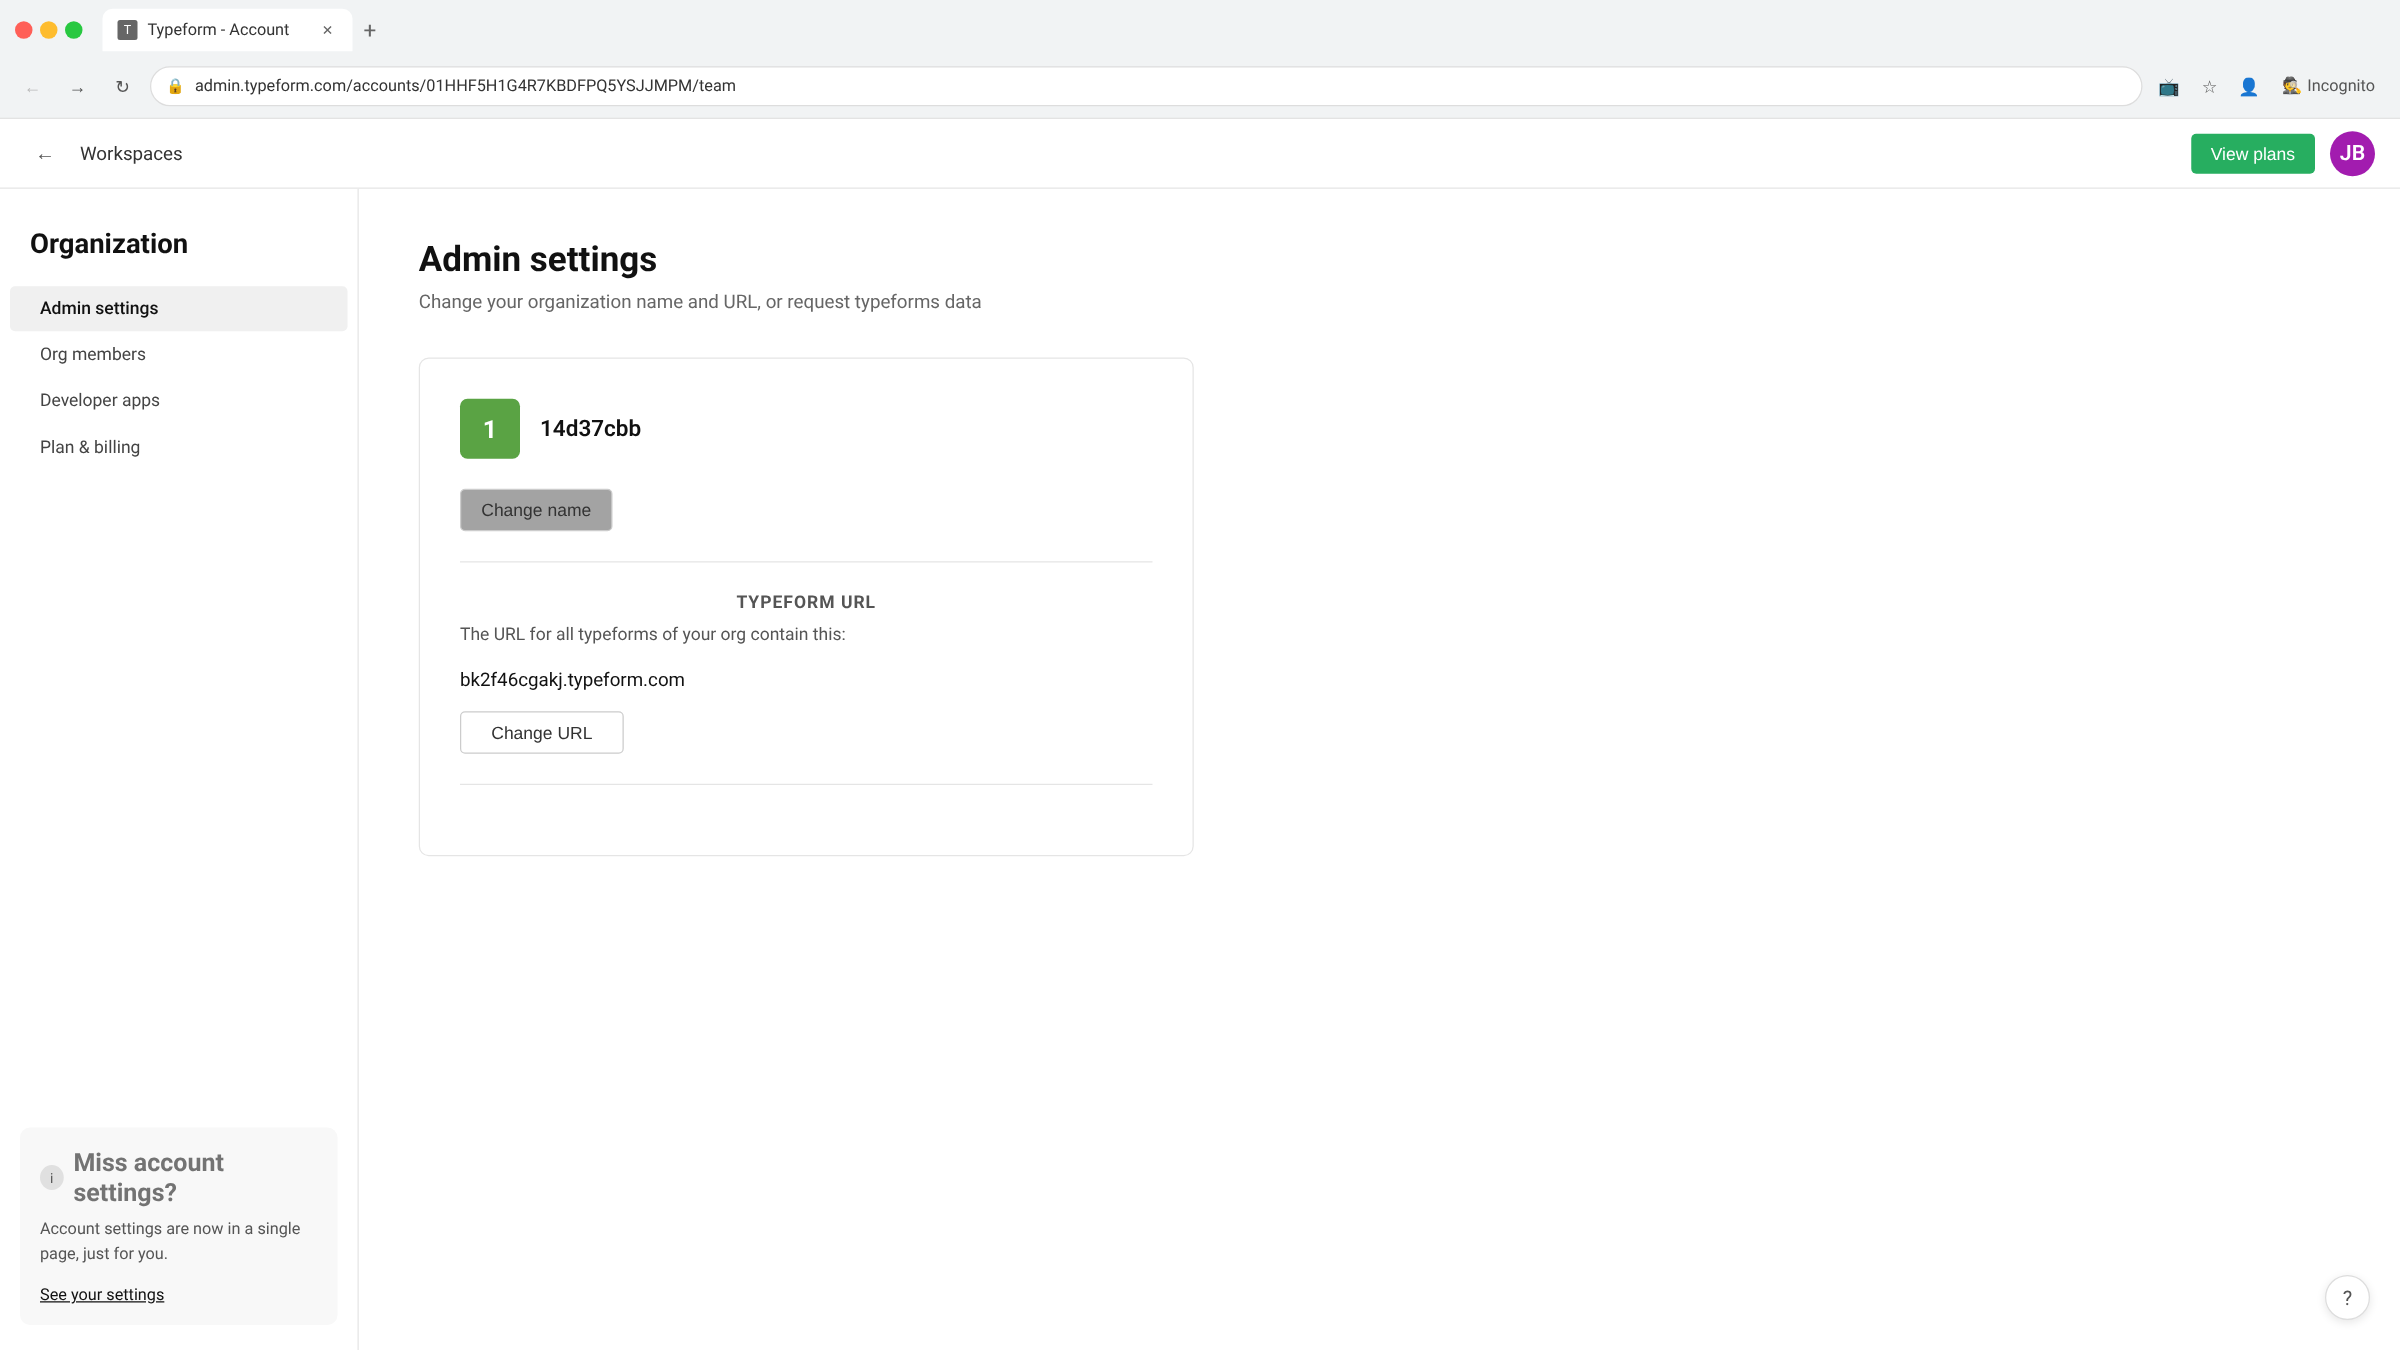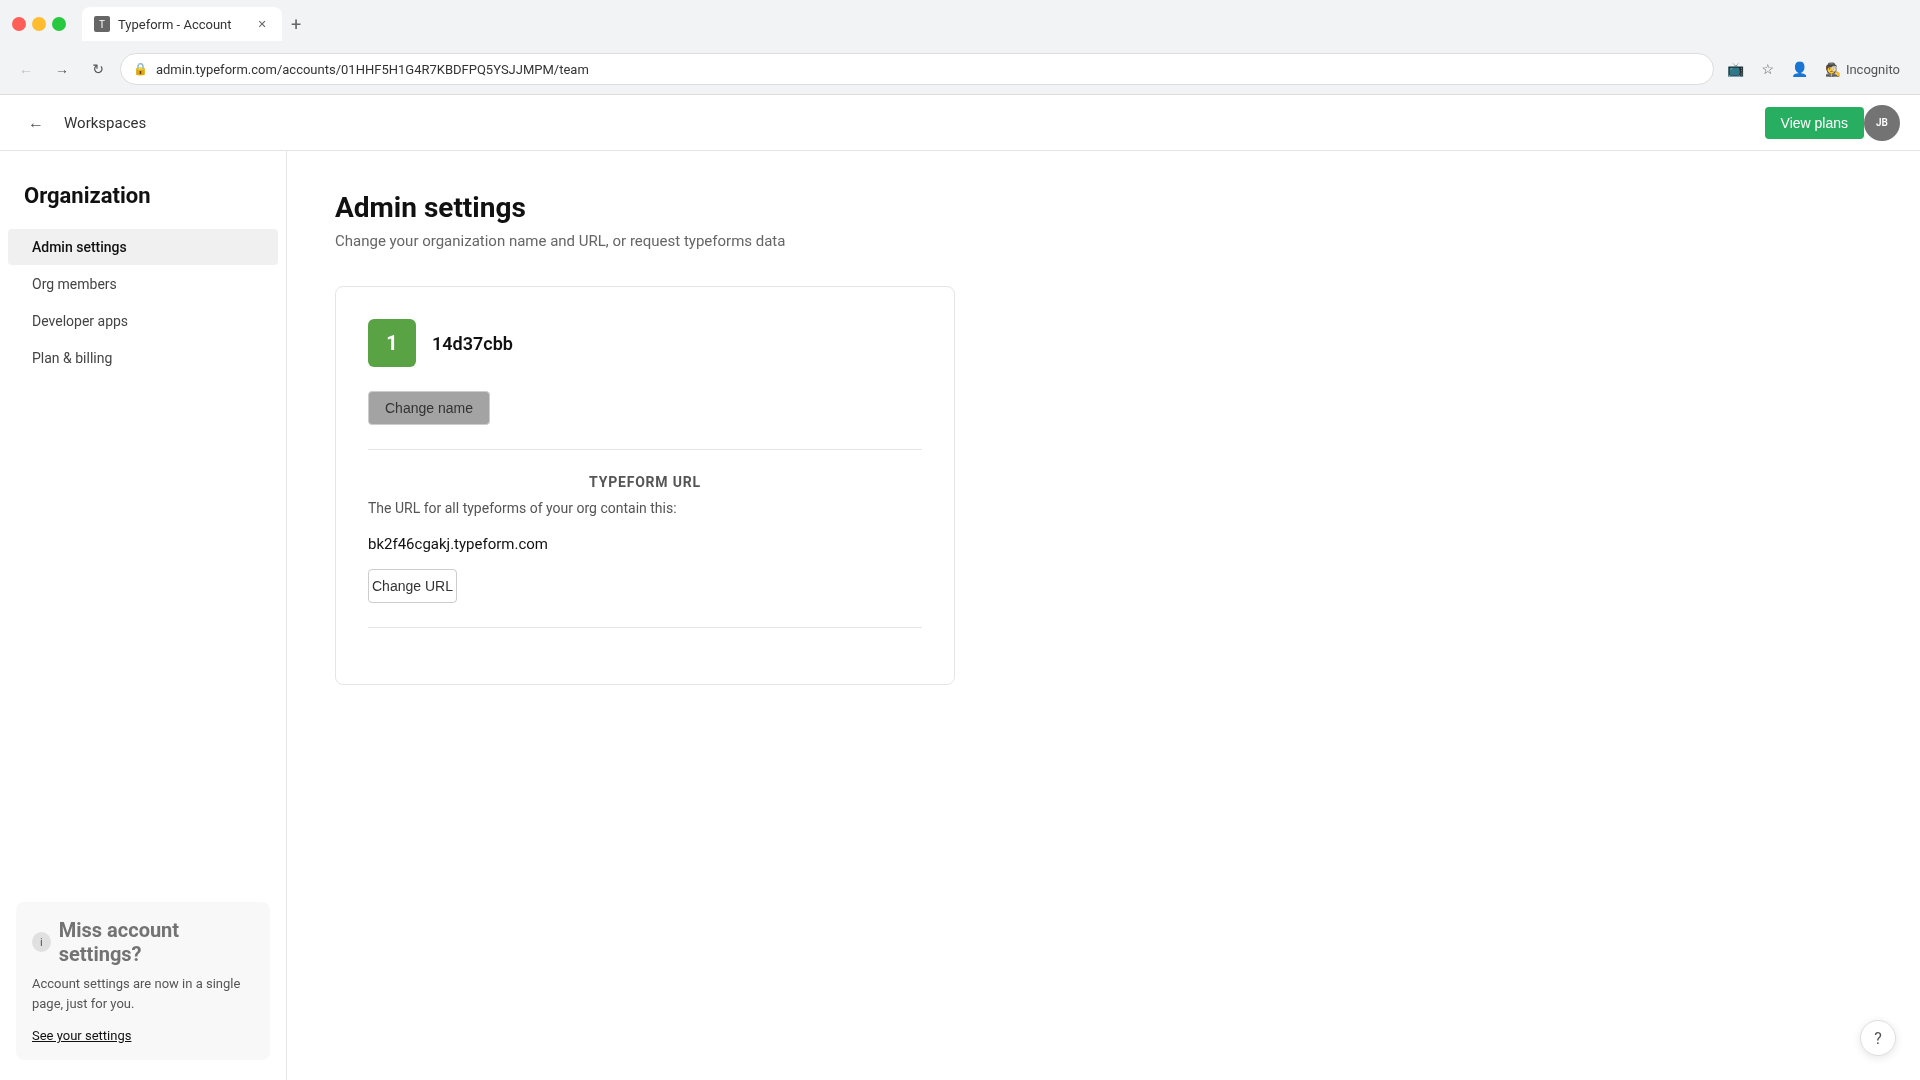--- a/index.html
+++ b/index.html
@@ -195,41 +195,42 @@
     }
     .workspaces-link {
       font-size: 15px;
       color: #333;
       font-weight: 400;
       cursor: pointer;
     }
     .header-right {
       display: flex;
       align-items: center;
+      gap: 12px;
     }
     .view-plans-btn {
       background: #27ae60;
       color: white;
       border: none;
       border-radius: 4px;
       padding: 8px 16px;
       font-size: 14px;
       font-weight: 500;
       cursor: pointer;
     }
     .user-avatar {
       width: 36px;
       height: 36px;
       border-radius: 50%;
-      background: #737373;
+      background: #a21caf;
       display: flex;
       align-items: center;
       justify-content: center;
       color: white;
-      font-size: 10px;
+      font-size: 17px;
       font-weight: 600;
       cursor: pointer;
     }
 
     
     .main-content {
       display: flex;
       flex: 1;
       overflow: hidden;
     }
@@ -395,21 +396,21 @@
     }
     .url-value {
       font-size: 15px;
       color: #111;
       margin-bottom: 16px;
     }
     .action-btn {
       background: #fff;
       border: 1px solid #ccc;
       border-radius: 4px;
-      padding: 8px 3px;
+      padding: 8px 24px;
       font-size: 14px;
       color: #333;
       cursor: pointer;
     }
 
     
     .help-btn {
       position: fixed;
       bottom: 24px;
       right: 24px;

